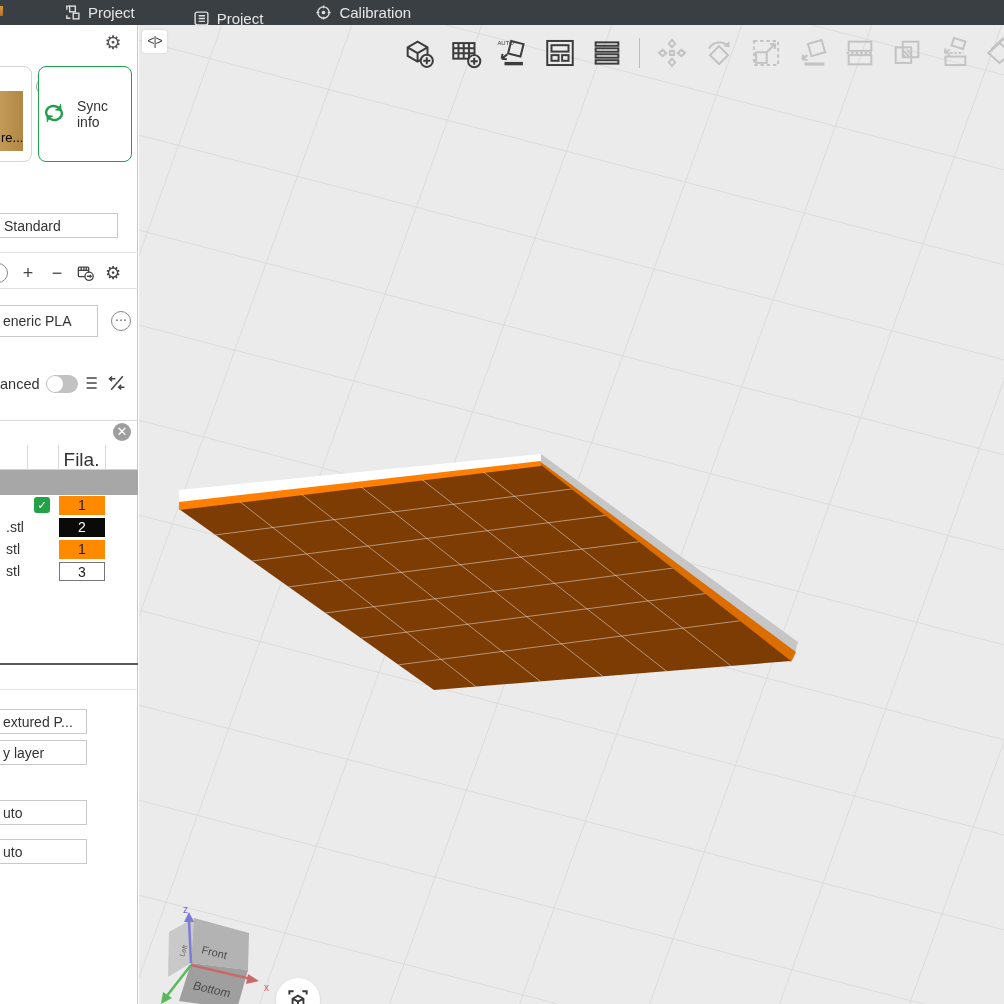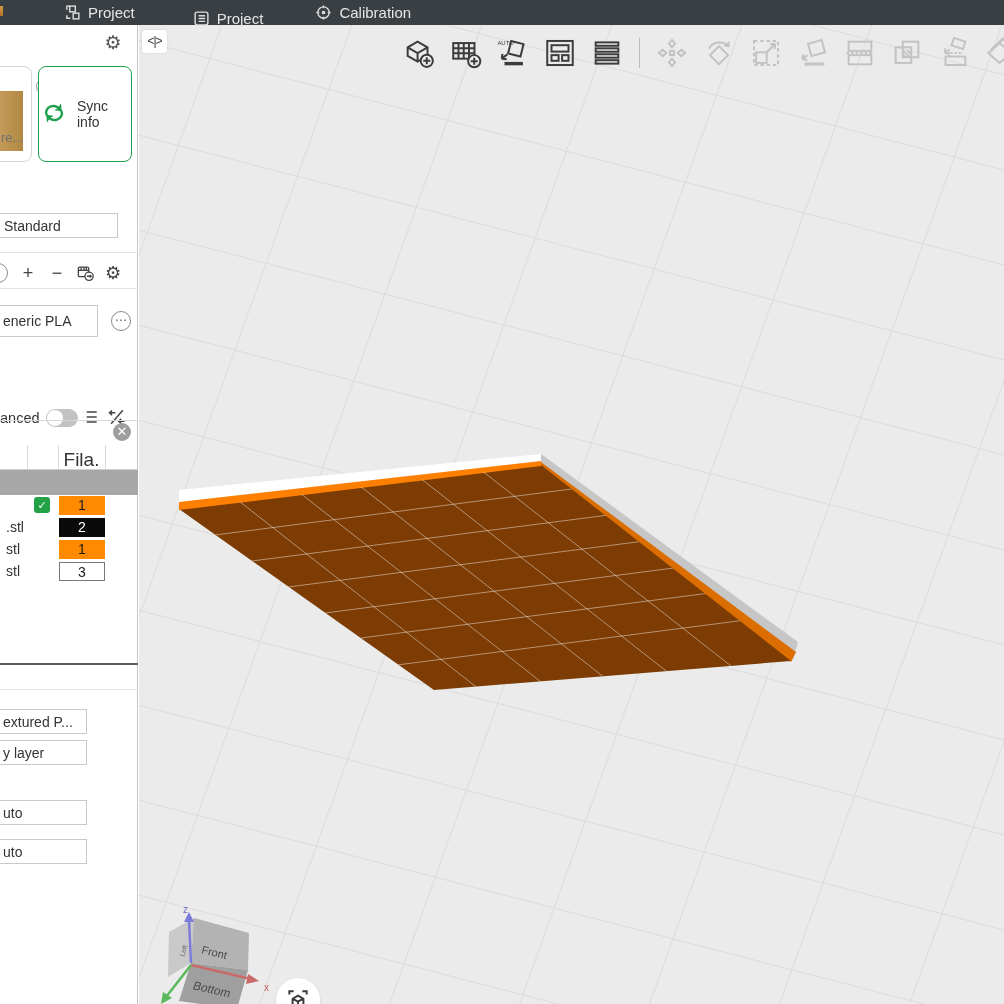--- a/index.html
+++ b/index.html
@@ -11,33 +11,33 @@
   .topbar-sliver { position:absolute; left:0; top:6px; width:3px; height:10px; background:linear-gradient(#d89a3e,#b0702a); }
   .tb-item { display:flex; align-items:center; gap:7px; color:#E6E6E6; font-size:15px; cursor:pointer; }
   .tb-item svg { display:block; }
   .tb-dev { margin-left:64px; } .tb-proj { margin-left:58px;margin-top:12px; } .tb-cal { margin-left:52px; }
 
   
   .sidebar { position:absolute; left:0; top:25px; width:138px; height:979px; background:#fff; border-right:1px solid #C6C6C6; z-index:20; }
   .sb-gear { position:absolute; left:102px; top:7px; width:22px; height:22px; color:#555; font-size:19px; line-height:22px; text-align:center; cursor:pointer; }
   .printer-card { position:absolute; left:-42px; top:41px; width:74px; height:96px; border:1px solid #D5D5D5; border-radius:8px; background:#fff; }
   .printer-img { position:absolute; left:0px; top:66px; width:23px; height:60px; background:linear-gradient(90deg,#C49A58,#B08743); }
-  .printer-name { position:absolute; left:1px; top:105px; width:34px; font-size:13px; color:#737373; white-space:nowrap; overflow:hidden; }
+  .printer-name { position:absolute; left:1px; top:105px; width:34px; font-size:13px; color:#000000; white-space:nowrap; overflow:hidden; }
   .info-badge { position:absolute; left:36px; top:53px; width:17px; height:17px; border:1.4px solid #9A9A9A; border-radius:50%; color:#9A9A9A; font-size:11px; line-height:15px; text-align:center; background:#fff; font-style:italic; font-family:"Liberation Serif",serif; }
   .sync-btn { position:absolute; left:38px; top:41px; width:94px; height:96px; border:1px solid #1FA04C; border-radius:8px; background:#fff; cursor:pointer; display:flex; flex-direction:row; align-items:center; justify-content:center; gap:8px; }
   .sync-btn span { font-size:14px; color:#333; }
   .field { position:absolute; border:1px solid #C9C9C9; background:#fff; font-size:14px; color:#333; display:flex; align-items:center; padding-left:3px; white-space:nowrap; overflow:hidden; }
   .f-standard { left:-30px; top:188px; width:148px; height:25px; padding-left:33px; }
   .divider { position:absolute; left:0; width:138px; height:1px; background:#E2E2E2; }
   .fil-toolbar { position:absolute; left:0; top:235px; width:138px; height:27px; }
   .fil-toolbar .ic { position:absolute; top:2px; width:22px; height:22px; color:#444; text-align:center; font-size:18px; line-height:22px; cursor:pointer; }
   .part-circle { position:absolute; left:-12px; top:3px; width:20px; height:20px; border:1.4px solid #888; border-radius:50%; background:#fff; }
   .f-filament { left:-14px; top:280px; width:112px; height:32px; padding-left:16px; }
   .edit-circle { position:absolute; left:111px; top:286px; width:20px; height:20px; border:1.4px solid #888; border-radius:50%; color:#555; font-size:12px; line-height:17px; text-align:center; cursor:pointer; background:#fff; }
-  .adv-row { position:absolute; left:0; top:380px; width:164px; height:28px; }
+  .adv-row { position:absolute; left:0; top:346px; width:164px; height:28px; }
   .adv-label { position:absolute; left:0; top:5px; font-size:14.5px; color:#333; }
   .toggle { position:absolute; left:46px; top:4px; width:32px; height:18px; border-radius:9px; background:#C2C2C2; cursor:pointer; }
   .toggle .knob { position:absolute; left:1px; top:1px; width:16px; height:16px; border-radius:50%; background:#fff; }
   .adv-row .ic { position:absolute; top:2px; width:22px; height:22px; color:#444; cursor:pointer; }
   .obj-panel-top { position:absolute; left:0; top:395px; width:138px; height:1px; background:#D8D8D8; }
   .close-x { position:absolute; left:113px; top:398px; width:18px; height:18px; border-radius:50%; background:#9E9E9E; color:#fff; font-size:13px; line-height:17px; text-align:center; cursor:pointer; }
   .obj-table { position:absolute; left:0; top:420px; width:138px; }
   .t-header { position:relative; height:25px; border-bottom:1px solid #D0D0D0; font-size:19px; color:#333; }
   .t-header .sep { position:absolute; top:0; width:1px; height:25px; background:#D9D9D9; }
   .t-header .fila { position:absolute; left:58px; width:47px; text-align:center; top:4px; }

